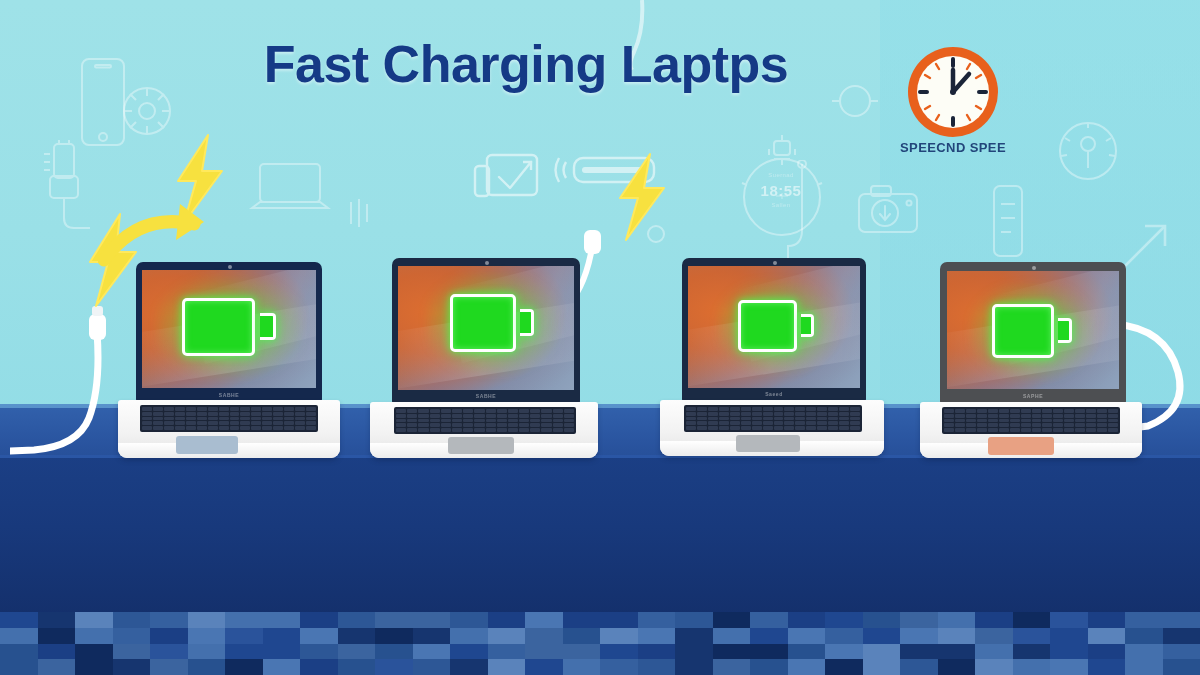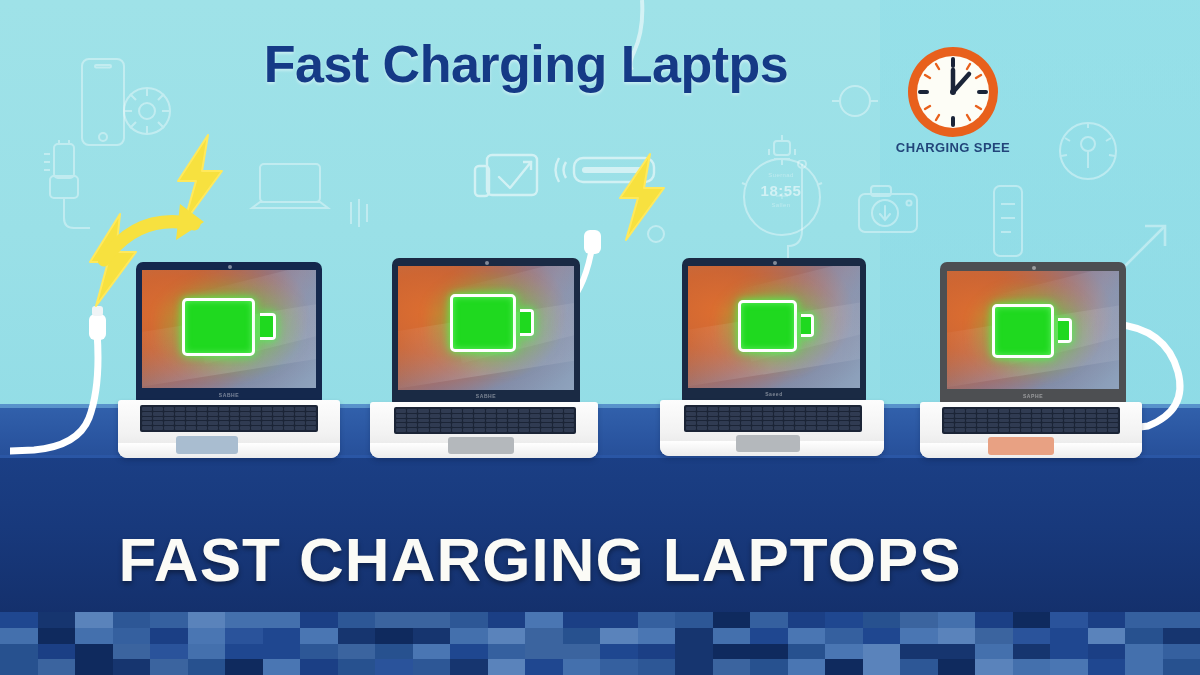--- a/index.html
+++ b/index.html
@@ -733,25 +733,24 @@
           <path d="M67 78 L64 73"></path>
         <path d="M33 78 L36 73"></path>
           <path d="M22 67 L27 64"></path>
         <path d="M22 33 L27 36"></path>
           <path d="M33 22 L36 27"></path>
       </g>
       <path d="M50 50 L50 28" stroke="#1a2438" stroke-width="4.5" stroke-linecap="round"></path>
       <path d="M50 50 L66 32" stroke="#1a2438" stroke-width="4.5" stroke-linecap="round"></path>
       <circle cx="50" cy="50" r="3" fill="#1a2438"></circle>
     </svg>
-    <div class="clock-label">CHARGING SPEE</div>
+    <div class="clock-label">SPEECND SPEE</div>
   </div>
 
   <div class="title-top">Fast Charging Laptps</div>
-  <div class="banner-title">FAST CHARGING LAPTOPS</div>
 
   <div class="mosaic" id="mosaic">
       <i style="background: rgb(31, 71, 144);"></i>
       <i style="background: rgb(22, 53, 111);"></i>
       <i style="background: rgb(90, 131, 187);"></i>
       <i style="background: rgb(45, 87, 150);"></i>
       <i style="background: rgb(53, 96, 159);"></i>
       <i style="background: rgb(90, 131, 187);"></i>
       <i style="background: rgb(68, 112, 173);"></i>
       <i style="background: rgb(68, 112, 173);"></i>

